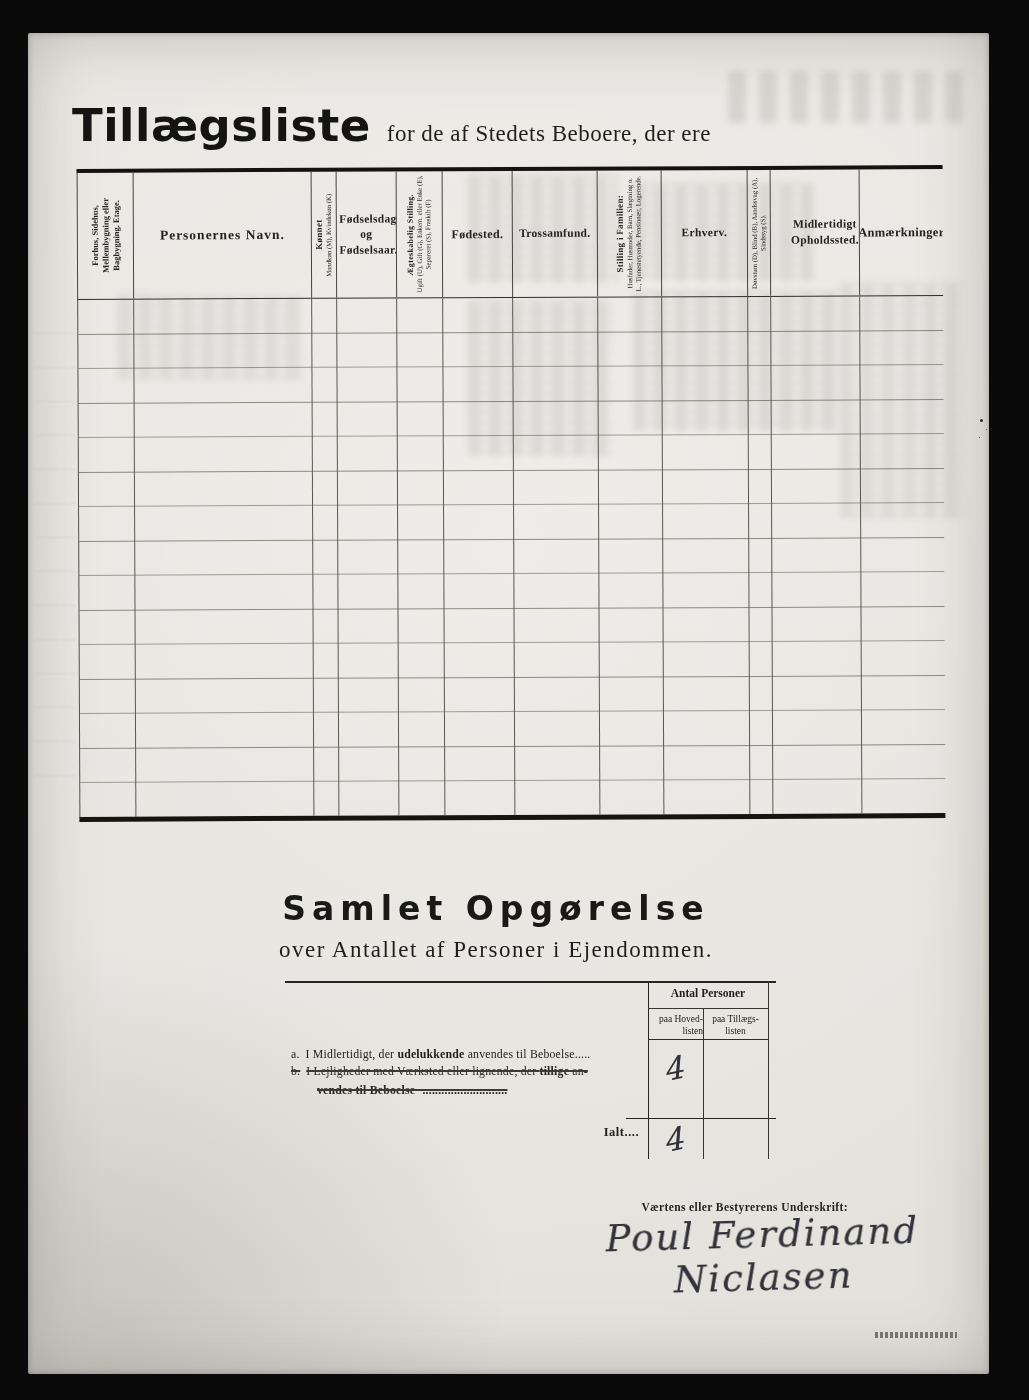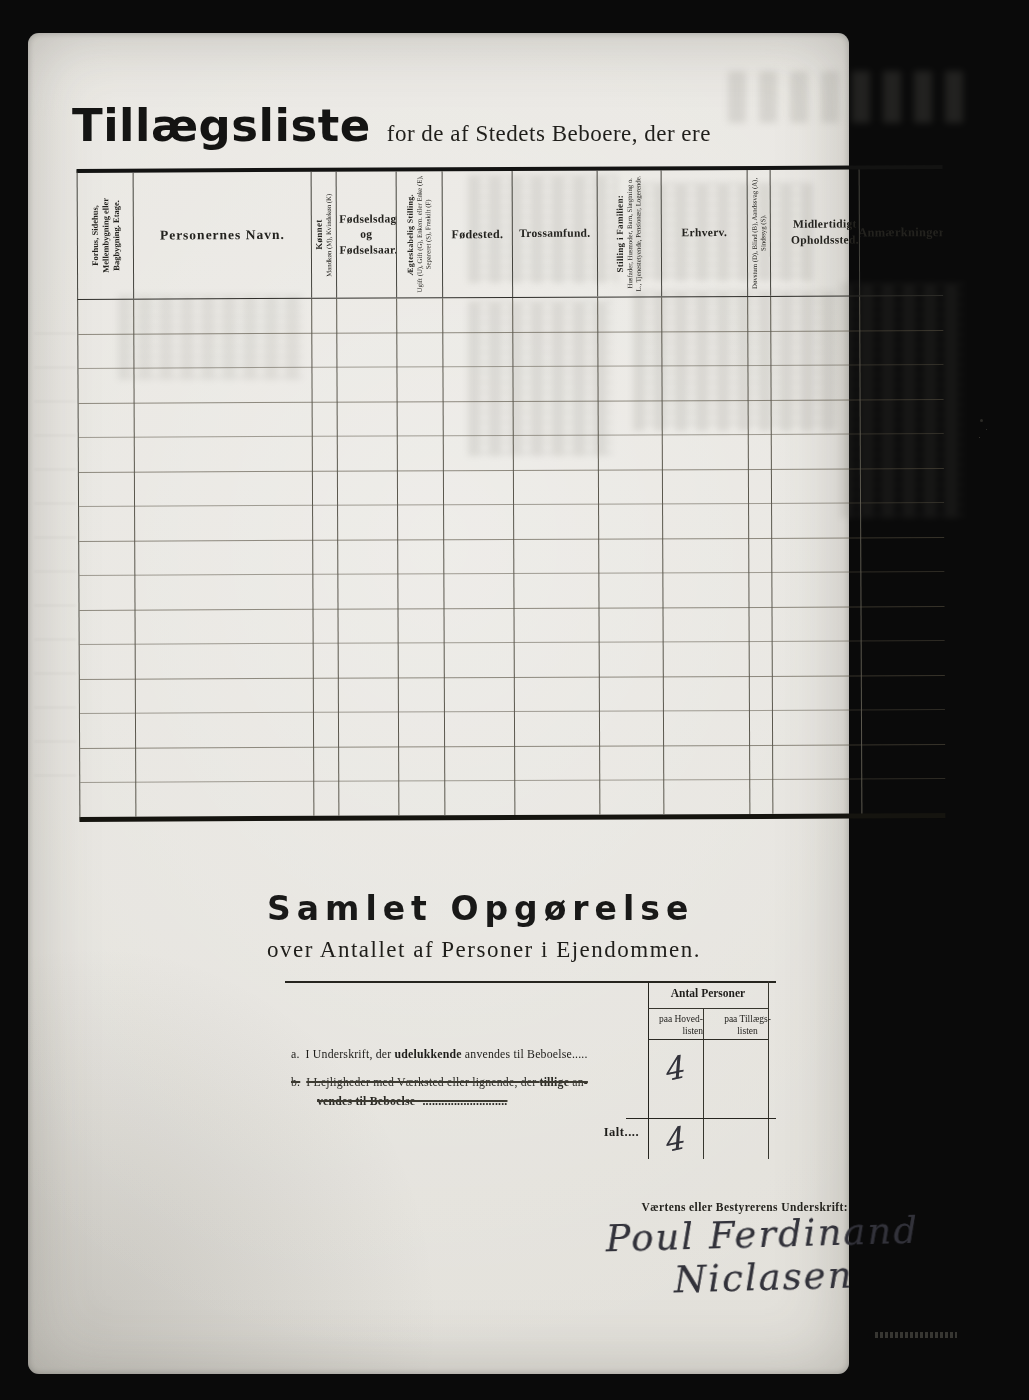--- a/index.html
+++ b/index.html
@@ -1,18 +1,18 @@
 <!DOCTYPE html>
 <html><head>
 <meta charset="utf-8">
 <style>
   html,body{margin:0;padding:0;background:#000;}
   .stage{position:relative;width:1029px;height:1400px;background:#0a0a0a;overflow:hidden;
          font-family:"Liberation Serif",serif;color:#1e1d1a;}
-  .sheet{position:absolute;left:28px;top:33px;width:821px;height:1341px;border-radius:11px;
+  .sheet{position:absolute;left:28px;top:33px;width:961px;height:1341px;border-radius:2px;
          background:
            radial-gradient(120% 90% at 50% 38%, rgba(255,255,255,.30), transparent 70%),
            radial-gradient(60% 40% at 8% 96%, rgba(40,36,28,.14), transparent 70%),
            linear-gradient(#e9e7e2,#e3e1db);
          box-shadow: inset 0 0 70px rgba(70,65,55,.28), inset 0 0 6px rgba(0,0,0,.25);}
 
   
   .doc-title{position:absolute;left:44px;top:66px;display:flex;align-items:baseline;white-space:nowrap;}
   .t-main{font-family:"DejaVu Sans",sans-serif;font-weight:800;font-size:45px;letter-spacing:.5px;color:#141413;}
   .t-sub{font-size:23px;margin-left:16px;letter-spacing:.5px;color:#201f1b;}
@@ -36,36 +36,36 @@
   .tbody{position:relative;height:517px;border-left:1px solid #514f47;border-bottom:5px solid #15140f;}
   .cols{position:absolute;inset:0;display:grid;grid-template-columns:var(--cols);}
   .cols>div{border-right:1px solid #5b584e;}
   .cols>div:last-child{border-right:none;}
   .rows{position:absolute;inset:0;display:flex;flex-direction:column;}
   .rows>div{flex:1;border-bottom:1px solid rgba(84,77,63,.5);}
   .rows>div:nth-child(odd){border-bottom-color:rgba(84,77,63,.62);}
   .rows>div:last-child{border-bottom:none;}
 
   
-  .summary-head{position:absolute;left:239px;top:856px;width:520px;text-align:left;}
+  .summary-head{position:absolute;left:208px;top:856px;width:520px;text-align:center;}
   .s-title{font-family:"DejaVu Sans",sans-serif;font-weight:700;font-size:33px;letter-spacing:6px;color:#191918;}
   .s-sub{font-size:23px;letter-spacing:1.5px;margin-top:9px;color:#1f1e1a;}
   .summary-table{position:absolute;left:257px;top:948px;width:491px;height:178px;font-size:12px;}
   .st-topline{position:absolute;left:0;top:0;width:491px;border-top:2px solid #26251f;}
   .st-vmain{position:absolute;left:363px;top:0;bottom:0;border-left:1.5px solid #26251f;}
   .st-vsub{position:absolute;left:418px;top:27px;bottom:0;border-left:1px solid #37362e;}
   .st-vright{position:absolute;left:483px;top:0;bottom:0;border-left:1px solid #37362e;}
   .st-counthead{position:absolute;left:363px;top:6px;width:120px;text-align:center;font-weight:700;font-size:11.5px;}
   .st-line1{position:absolute;left:363px;top:27px;width:120px;border-top:1px solid #37362e;}
   .st-sublabel{position:absolute;top:32px;text-align:center;font-size:9.5px;line-height:1.3;white-space:pre-line;}
   .st-sub1{left:363px;width:55px;text-align:right;}
-  .st-sub2{left:430px;width:65px;}
+  .st-sub2{left:418px;width:65px;}
   .st-line2{position:absolute;left:363px;top:58px;width:120px;border-top:1.2px solid #2c2b25;}
   .st-rowa{position:absolute;left:6px;top:66px;width:350px;font-size:11.8px;letter-spacing:.2px;}
-  .st-rowb{position:absolute;left:6px;top:92px;width:352px;font-size:11.8px;line-height:1.6;letter-spacing:.2px;color:#2a2924;}
+  .st-rowb{position:absolute;left:6px;top:81px;width:352px;font-size:11.8px;line-height:1.6;letter-spacing:.2px;color:#2a2924;}
   .st-rowb .l2{margin-left:26px;display:inline-block;font-weight:bold;}
   .strike{text-decoration:line-through;text-decoration-thickness:1.5px;text-decoration-color:#3c3a31;}
   .prefix{font-weight:400;margin-right:6px;}
   .bold{font-weight:700;}
   .st-totline{position:absolute;left:341px;top:137px;width:150px;border-top:1.5px solid #26251f;}
   .st-totlabel{position:absolute;left:258px;top:144px;width:96px;text-align:right;font-weight:700;font-size:12.5px;letter-spacing:.5px;}
   .hand{font-family:"DejaVu Serif",serif;font-style:italic;color:#32323a;
         text-shadow:0 0 .6px rgba(50,50,60,.55);}
   .st-vala{position:absolute;left:363px;top:58px;width:55px;height:58px;display:flex;align-items:center;justify-content:center;}
   .st-valtot{position:absolute;left:363px;top:138px;width:55px;height:40px;display:flex;align-items:center;justify-content:center;}
@@ -205,21 +205,21 @@
       <div class="st-vright"></div>
       <div class="st-counthead">Antal Personer</div>
       <div class="st-line1"></div>
       <div class="st-sublabel st-sub1">paa Hoved-
 listen</div>
       <div class="st-sublabel st-sub2">paa Tillægs-
 listen</div>
       <div class="st-line2"></div>
 
       <div class="st-rowa">
-        <span class="prefix">a.</span><span>I Underskrift, der </span><span class="bold">udelukkende</span><span> anvendes til Beboelse.....</span>
+        <span class="prefix">a.</span><span>I Midlertidigt, der </span><span class="bold">udelukkende</span><span> anvendes til Beboelse.....</span>
       </div>
       <div class="st-vala">
         <span class="hand hand-4">4</span>
       </div>
 
       <div class="st-rowb">
         <span class="prefix strike">b.</span><span class="strike">I Lejligheder med Værksted eller lignende, der </span><span class="strike bold">tillige</span><span class="strike"> an-</span><br>
         <span class="l2 strike">vendes til Beboelse ·...........................</span>
       </div>
 

